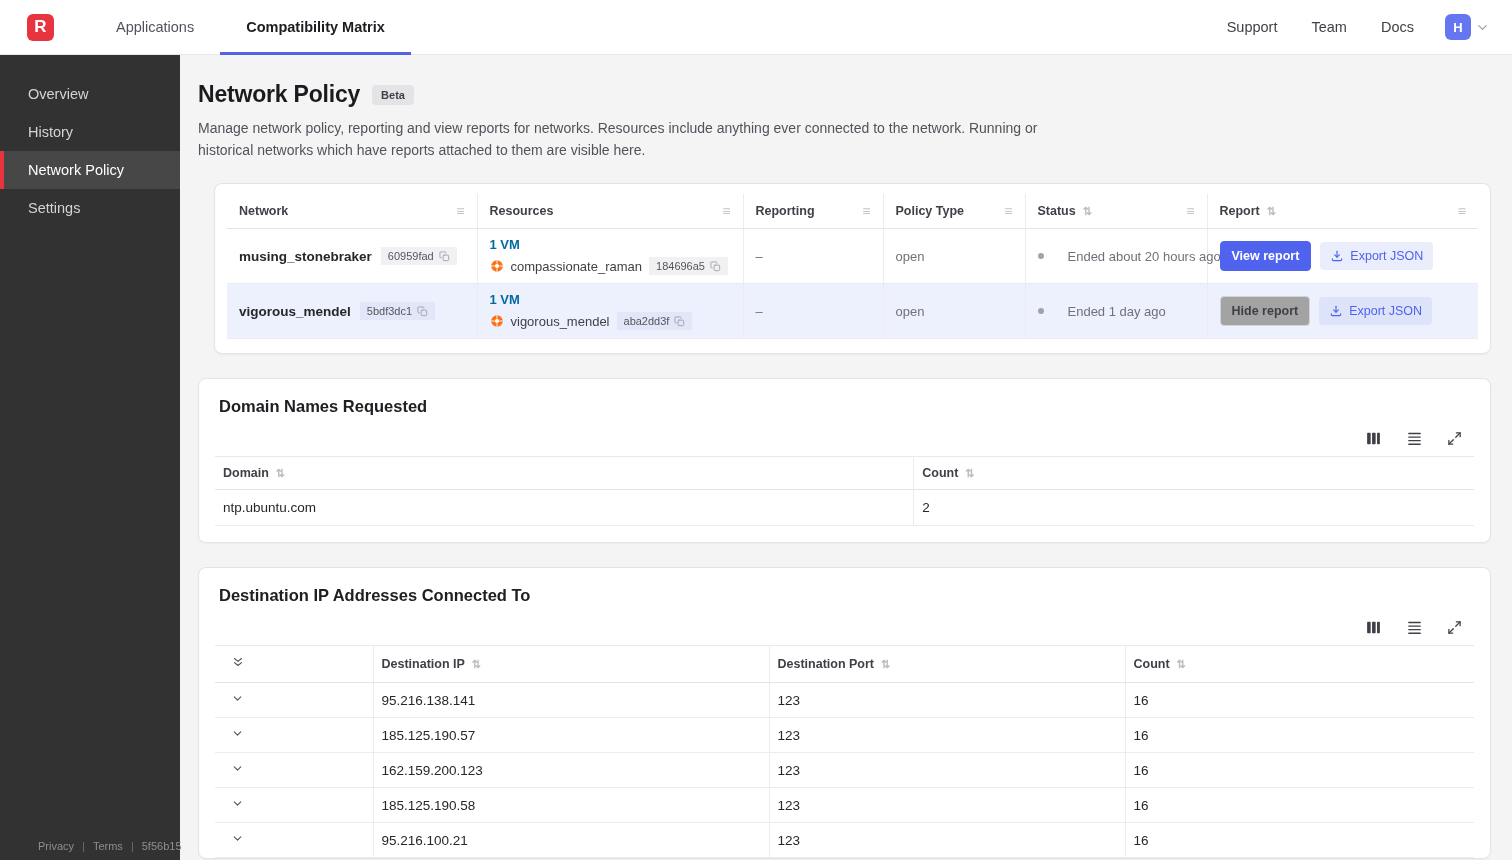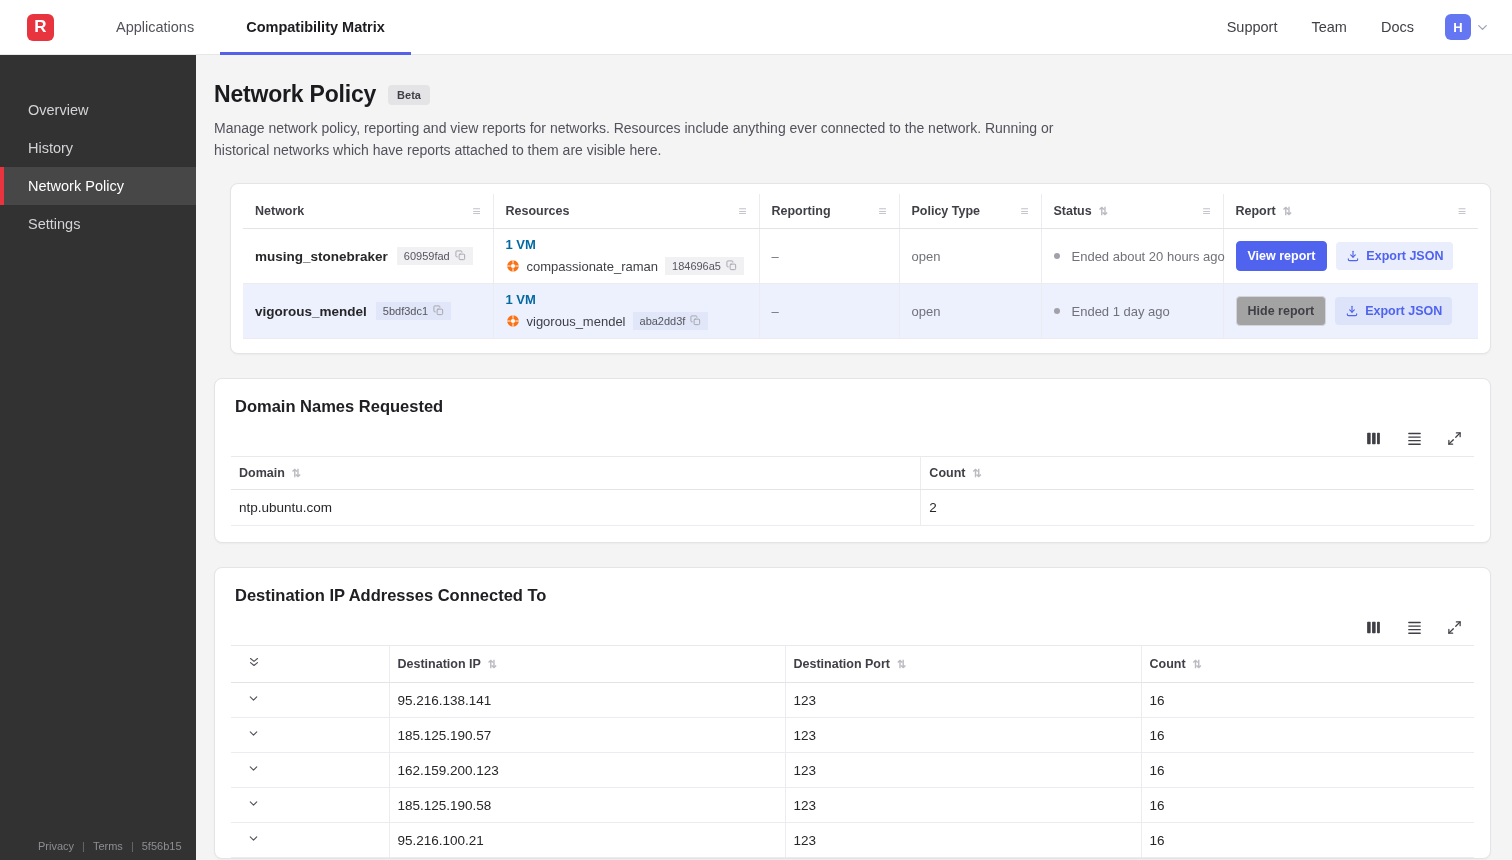--- a/index.html
+++ b/index.html
@@ -14,21 +14,21 @@
   .nav-item { display: flex; align-items: center; padding: 0 26px; font-size: 14.5px; color: #52525b; cursor: pointer; position: relative; }
   .nav-item.active { color: #1c1c21; font-weight: 700; }
   .nav-item.active::after { content: ""; position: absolute; left: 0; right: 0; bottom: -1px; height: 3px; background: #5661ea; }
   .topbar-right { margin-left: auto; display: flex; align-items: center; padding-right: 22px; }
   .top-link { padding: 0 17px; font-size: 14.5px; color: #3f3f46; cursor: pointer; }
   .avatar { width: 26px; height: 26px; border-radius: 6px; background: #6576f3; color: #fff; font-size: 13px; font-weight: 700; display: flex; align-items: center; justify-content: center; margin-left: 14px; cursor: pointer; }
   .avatar-chevron { margin-left: 4px; display: flex; cursor: pointer; }
 
   
   .layout { display: flex; height: 805px; }
-  .sidebar { width: 196px; background: #323232; position: relative; padding-top: 36px; flex-shrink: 0; }
+  .sidebar { width: 180px; background: #323232; position: relative; padding-top: 20px; flex-shrink: 0; }
   .side-item { padding: 11px 28px; font-size: 14.5px; color: #d4d4d8; cursor: pointer; border-left: 4px solid transparent; padding-left: 24px; }
   .side-item.active { background: #474747; color: #fff; border-left-color: #e8343f; }
   .side-footer { position: absolute; bottom: 8px; left: 38px; font-size: 11px; color: #8e8e93; display: flex; gap: 8px; align-items: center; }
   .side-footer .sep { color: #6b6b70; }
   .side-footer a { cursor: pointer; }
 
   .main { flex: 1; padding: 26px 21px 0 18px; overflow: hidden; }
 
   
   .page-head h1 { font-size: 23px; color: #1b1b1f; display: inline; vertical-align: middle; letter-spacing: -0.2px; }
@@ -46,32 +46,32 @@
   .nettable th:last-child { border-right: none; }
   .th-flex { display: flex; align-items: center; gap: 7px; }
   .th-label { font-size: 12.5px; font-weight: 700; color: #3f3f46; white-space: nowrap; }
   .sort-icon { font-size: 11px; color: #bbbbc2; line-height: 1; }
   .drag-icon { margin-left: auto; color: #c4c4ca; font-size: 14px; line-height: 1; cursor: pointer; }
   .nettable td { border-bottom: 1px solid #ececf0; border-right: 1px solid #ececf0; padding: 8px 12px; vertical-align: middle; height: 55px; }
   .nettable td:last-child { border-right: none; }
   tr.highlighted td { background: #edf1fd; }
   .cell-flex { display: flex; align-items: center; gap: 9px; }
   .net-name { font-weight: 700; font-size: 13.5px; color: #27272a; white-space: nowrap; }
-  .id-pill { background: #f1f1f4; border-radius: 0; padding: 3px 7px; font-size: 11px; color: #55555e; display: inline-flex; gap: 5px; white-space: nowrap; }
+  .id-pill { background: #f1f1f4; border-radius: 0; padding: 3px 7px; font-size: 11px; color: #55555e; display: inline-flex; align-items: center; gap: 5px; white-space: nowrap; }
   tr.highlighted .id-pill { background: #e1e7f8; }
   .copy-btn { display: inline-flex; cursor: pointer; }
   .vm-count { font-weight: 700; font-size: 13px; color: #0369a1; margin-bottom: 5px; }
   .resource-line { display: flex; align-items: center; gap: 7px; font-size: 13px; color: #3f3f46; }
   .muted { color: #71717a; font-size: 13px; }
-  .status-cell { display: flex; align-items: center; gap: 12px; color: #71717a; font-size: 13px; white-space: nowrap; }
+  .status-cell { display: flex; align-items: center; gap: 24px; color: #71717a; font-size: 13px; white-space: nowrap; }
   .status-dot { width: 6px; height: 6px; border-radius: 50%; background: #a1a1aa; flex-shrink: 0; }
   .report-cell { display: flex; align-items: center; gap: 9px; }
   .btn { font-size: 12.5px; font-weight: 600; padding: 7px 11px; border-radius: 4px; cursor: pointer; font-family: inherit; background: #a3a3a3; border: 1px solid #d4d4d8; color: #3f3f46; white-space: nowrap; }
   .btn.btn-primary { background: #4f63ef; border-color: #4f63ef; color: #fff; }
-  .export-btn { display: inline-flex; align-items: center; gap: 6px; background: #e9edfc; color: #4f63ef; font-size: 12.5px; font-weight: 700; padding: 7px 10px; border-radius: 4px; cursor: pointer; white-space: nowrap; }
+  .export-btn { display: inline-flex; align-items: center; gap: 6px; background: #e9edfc; color: #4f63ef; font-size: 12.5px; font-weight: 400; padding: 7px 10px; border-radius: 4px; cursor: pointer; white-space: nowrap; }
   tr.highlighted .export-btn { background: #dde4fa; }
 
   
   .card-title { font-size: 16.5px; font-weight: 700; color: #202024; padding: 0 20px; }
   .card-tools { display: flex; justify-content: flex-end; align-items: center; gap: 24px; padding: 0 28px; margin-top: 14px; }
   .tool-icon { cursor: pointer; display: flex; }
   .simple-table-wrap { padding: 0 16px 16px; margin-top: 9px; }
   .card.destinations .simple-table-wrap { padding-bottom: 0; }
   table.simpletable { width: 100%; border-collapse: collapse; table-layout: fixed; }
   .simpletable th { text-align: left; padding: 9px 8px; border-top: 1px solid #e9e9ec; border-bottom: 1px solid #e4e4e7; cursor: pointer; }

